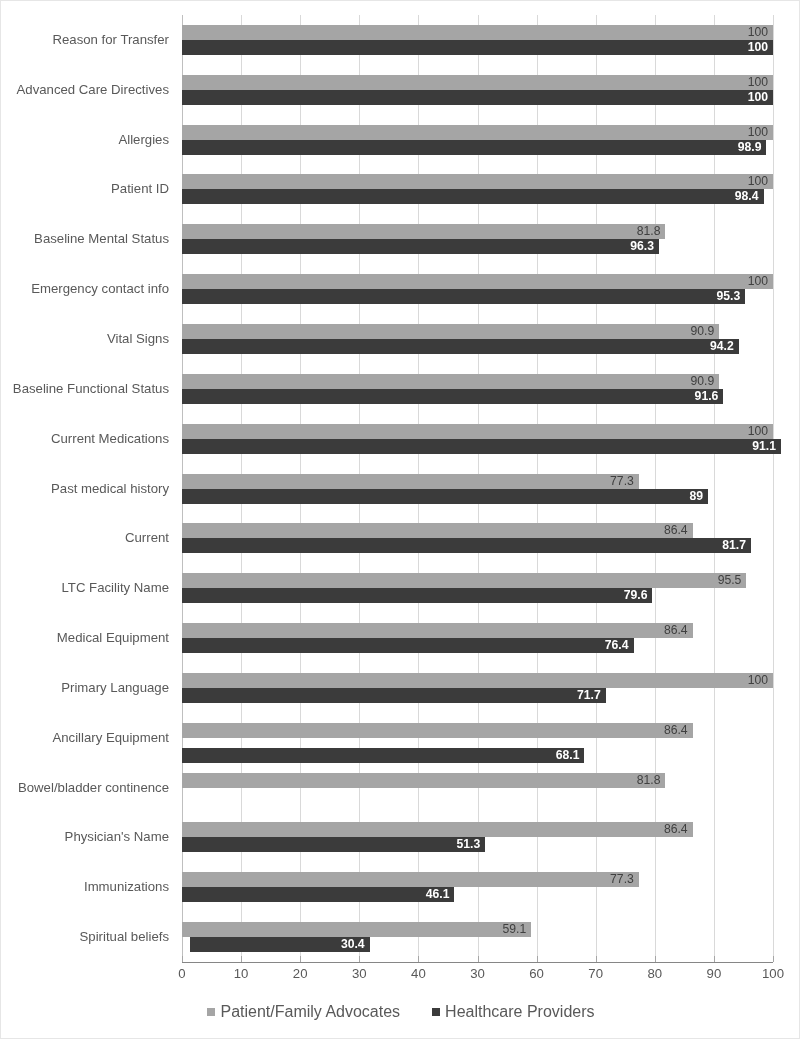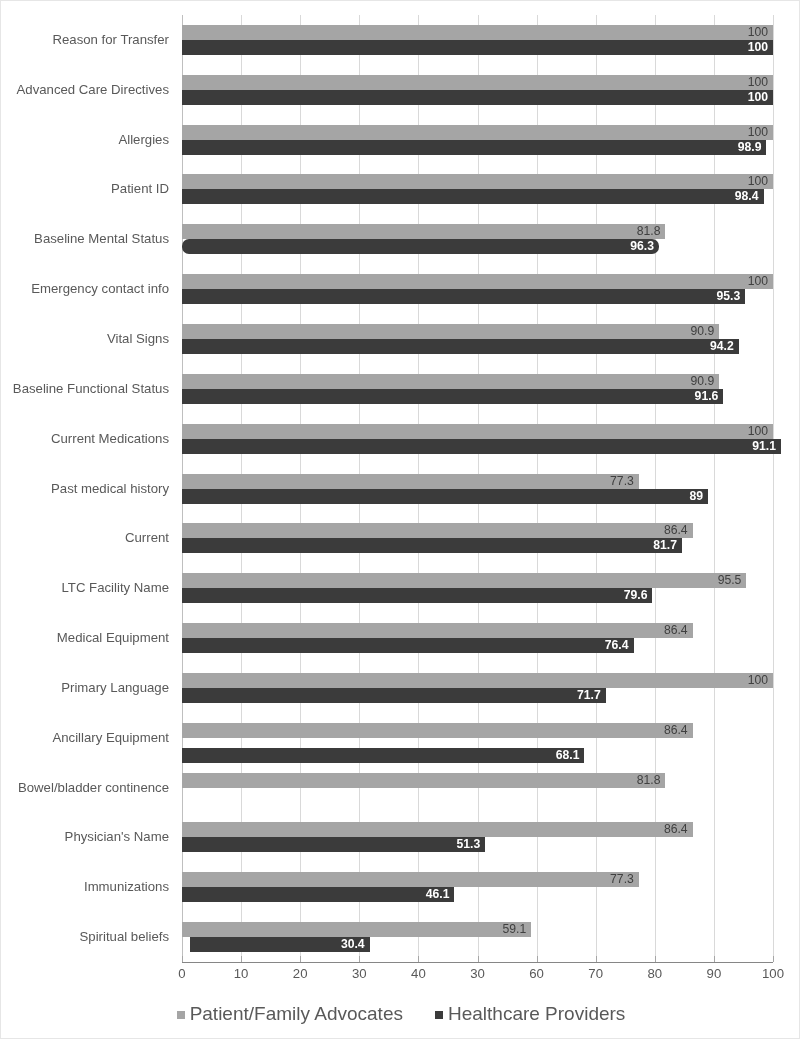--- a/index.html
+++ b/index.html
@@ -133,21 +133,21 @@
     white-space: nowrap;
   }
 
   
   #legend {
     position: absolute;
     left: 0;
     top: 1002px;
     width: 800px;
     text-align: center;
-    font-size: 19px;
+    font-size: 16px;
     color: #595959;
   }
   .legend-item {
     display: inline-block;
     margin: 0 16px;
     white-space: nowrap;
   }
   .legend-swatch {
     display: inline-block;
     width: 8px;
@@ -228,21 +228,21 @@
               <span class="bar-value">100</span>
             </div>
             <div class="bar series-b" style="width: 581.544px;">
               <span class="bar-value">98.4</span>
             </div>
           </div>
           <div class="bar-group" style="top: 209.289px; height: 30px;">
             <div class="bar series-a" style="width: 483.438px;">
               <span class="bar-value">81.8</span>
             </div>
-            <div class="bar series-b" style="width: 477px; border-radius: 7px;">
+            <div class="bar series-b" style="width: 477px;">
               <span class="bar-value">96.3</span>
             </div>
           </div>
           <div class="bar-group" style="top: 259.132px; height: 30px;">
             <div class="bar series-a" style="width: 591px;">
               <span class="bar-value">100</span>
             </div>
             <div class="bar series-b" style="width: 563.223px;">
               <span class="bar-value">95.3</span>
             </div>
@@ -276,21 +276,21 @@
               <span class="bar-value">77.3</span>
             </div>
             <div class="bar series-b" style="width: 525.99px;">
               <span class="bar-value">89</span>
             </div>
           </div>
           <div class="bar-group" style="top: 508.342px; height: 30px;">
             <div class="bar series-a" style="width: 510.624px;">
               <span class="bar-value">86.4</span>
             </div>
-            <div class="bar series-b" style="width: 500px;">
+            <div class="bar series-b" style="width: 569px;">
               <span class="bar-value">81.7</span>
             </div>
           </div>
           <div class="bar-group" style="top: 558.184px; height: 30px;">
             <div class="bar series-a" style="width: 564.405px;">
               <span class="bar-value">95.5</span>
             </div>
             <div class="bar series-b" style="width: 470.436px;">
               <span class="bar-value">79.6</span>
             </div>

